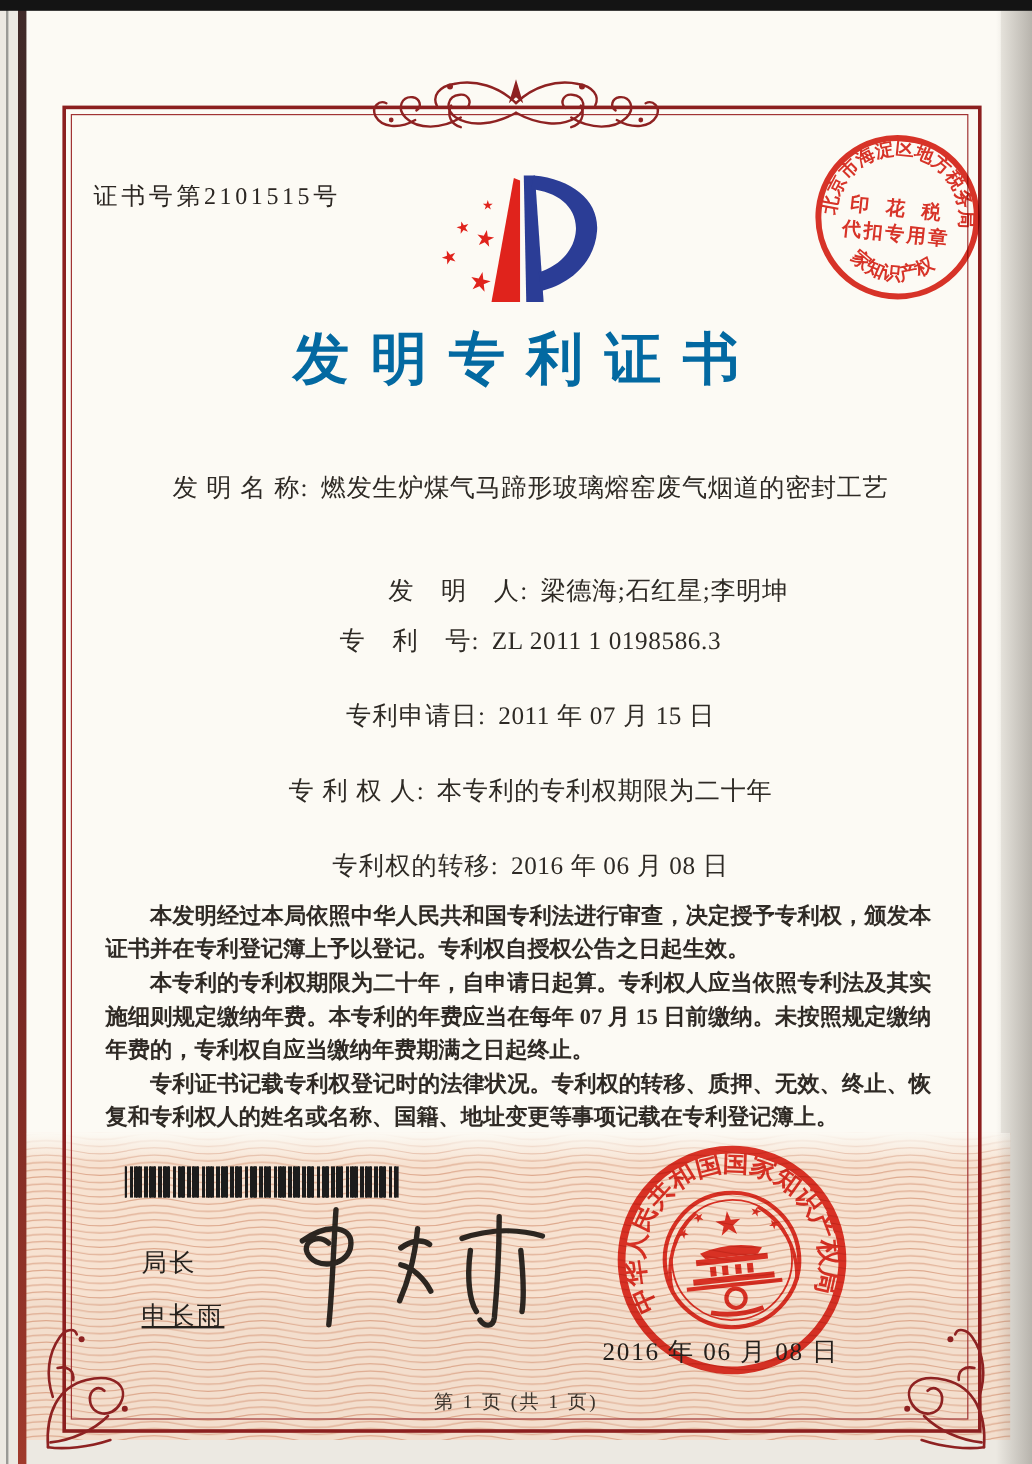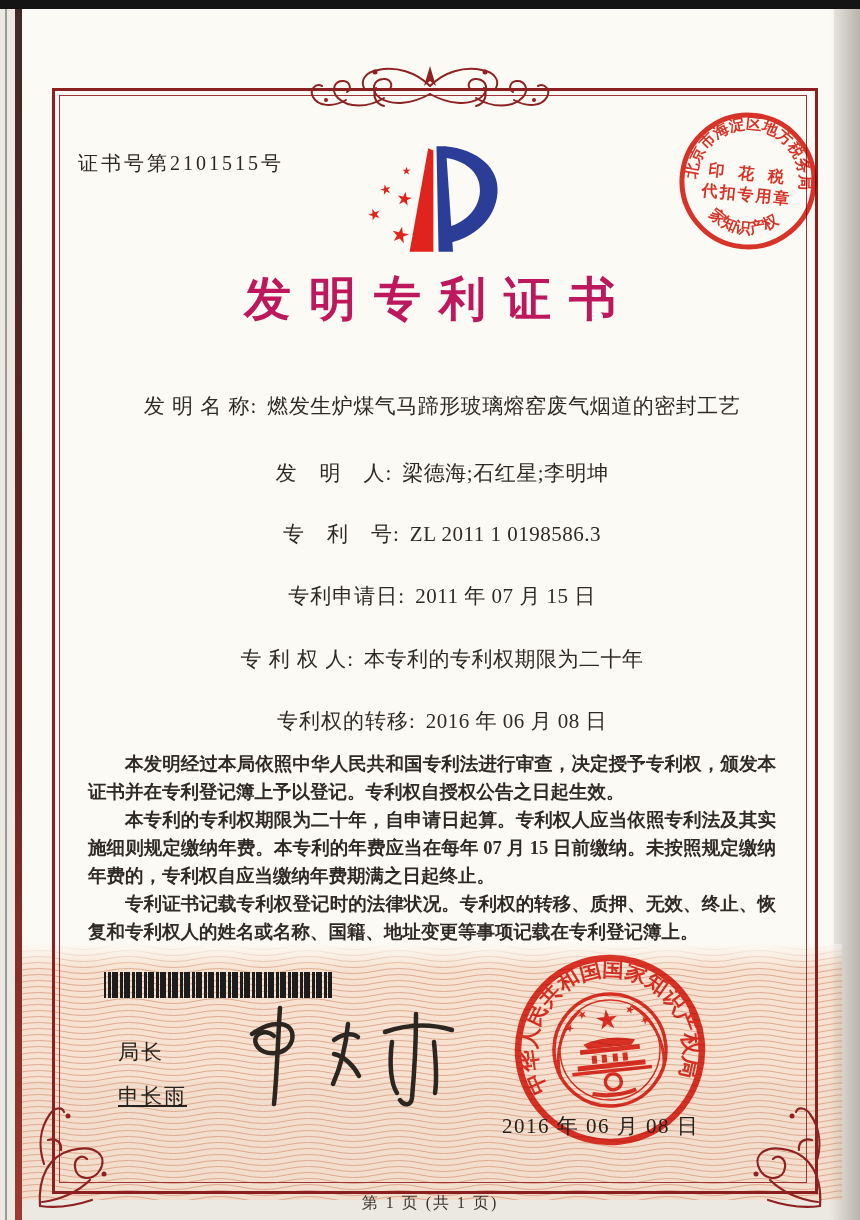--- a/index.html
+++ b/index.html
@@ -17,43 +17,43 @@
   .frame-inner{position:absolute;left:59px;top:95px;width:746px;height:1086px;border:1px solid #a13434;z-index:3;}
   .ornament-top{position:absolute;left:280px;top:60px;z-index:4;}
   .corner{position:absolute;z-index:4;}
   .corner-left{left:34px;top:1094px;}
   .corner-right{left:714px;top:1094px;}
 
   .cert-no{position:absolute;left:78px;top:150px;font-size:20px;letter-spacing:3px;color:#2b2622;z-index:4;}
   .logo{position:absolute;left:362px;top:140px;z-index:4;}
   .tax-stamp{position:absolute;left:663px;top:96px;z-index:5;transform:rotate(6deg);mix-blend-mode:multiply;opacity:.95;}
 
-  .title{position:absolute;left:0;top:268px;width:860px;margin:0;text-align:center;font-size:47px;font-weight:bold;letter-spacing:18px;text-indent:18px;color:#be185d;z-index:4;}
+  .title{position:absolute;left:0;top:268px;width:860px;margin:0;text-align:center;font-size:47px;font-weight:bold;letter-spacing:18px;text-indent:18px;color:#0369a1;z-index:4;}
 
   .field{position:absolute;left:92px;width:700px;font-size:21px;color:#2e2a25;z-index:4;white-space:nowrap;text-align:center;}
   .flabel{letter-spacing:1px;}
   .fvalue{margin-left:10px;letter-spacing:.5px;}
-  .f0{top:392px;} .f1{top:459px;} .f2{top:520px;} .f3{top:582px;} .f4{top:645px;} .f5{top:707px;}
+  .f0{top:392px;} .f1{top:478px;margin-left:48px;} .f2{top:520px;} .f3{top:582px;} .f4{top:645px;} .f5{top:707px;}
 
   .body-text{position:absolute;left:88px;top:750px;width:688px;z-index:4;}
   .body-text p{margin:0;font-size:18.5px;line-height:28px;text-align:justify;text-indent:2em;color:#2f2a25;font-weight:bold;}
 
   .barcode{position:absolute;left:104px;top:972px;width:228px;height:26px;z-index:4;
     background-image:
       repeating-linear-gradient(90deg,#1c1c1c 0 2px,rgba(0,0,0,0) 2px 4px),
       repeating-linear-gradient(90deg,#1c1c1c 0 1px,rgba(0,0,0,0) 1px 6px),
       repeating-linear-gradient(90deg,rgba(0,0,0,0) 0 9px,#1c1c1c 9px 12px);}
   .sig-label{position:absolute;left:118px;font-size:21px;letter-spacing:2px;color:#26221e;z-index:4;}
   .sig-label-title{top:1038px;} .sig-label-name{top:1082px;text-decoration:underline;}
   .signature{position:absolute;left:222px;top:996px;z-index:6;}
 
   .office-stamp{position:absolute;left:498px;top:938px;z-index:5;transform:rotate(-6deg);mix-blend-mode:multiply;opacity:.94;}
   .stamp-date{position:absolute;left:502px;top:1112px;font-size:21px;letter-spacing:1.5px;color:#24201c;z-index:6;}
 
-  .footer{position:absolute;left:0;top:1158px;width:860px;text-align:center;font-size:16px;letter-spacing:2px;color:#3b342c;z-index:6;margin-top:35px;}
+  .footer{position:absolute;left:0;top:1158px;width:860px;text-align:center;font-size:16px;letter-spacing:2px;color:#3b342c;z-index:6;}
 
   text{font-family:"Liberation Serif","DejaVu Serif",serif;}
 </style>
 </head>
 <body>
 
 <div class="scan">
 
   <svg width="0" height="0" style="position:absolute">
     <defs>

